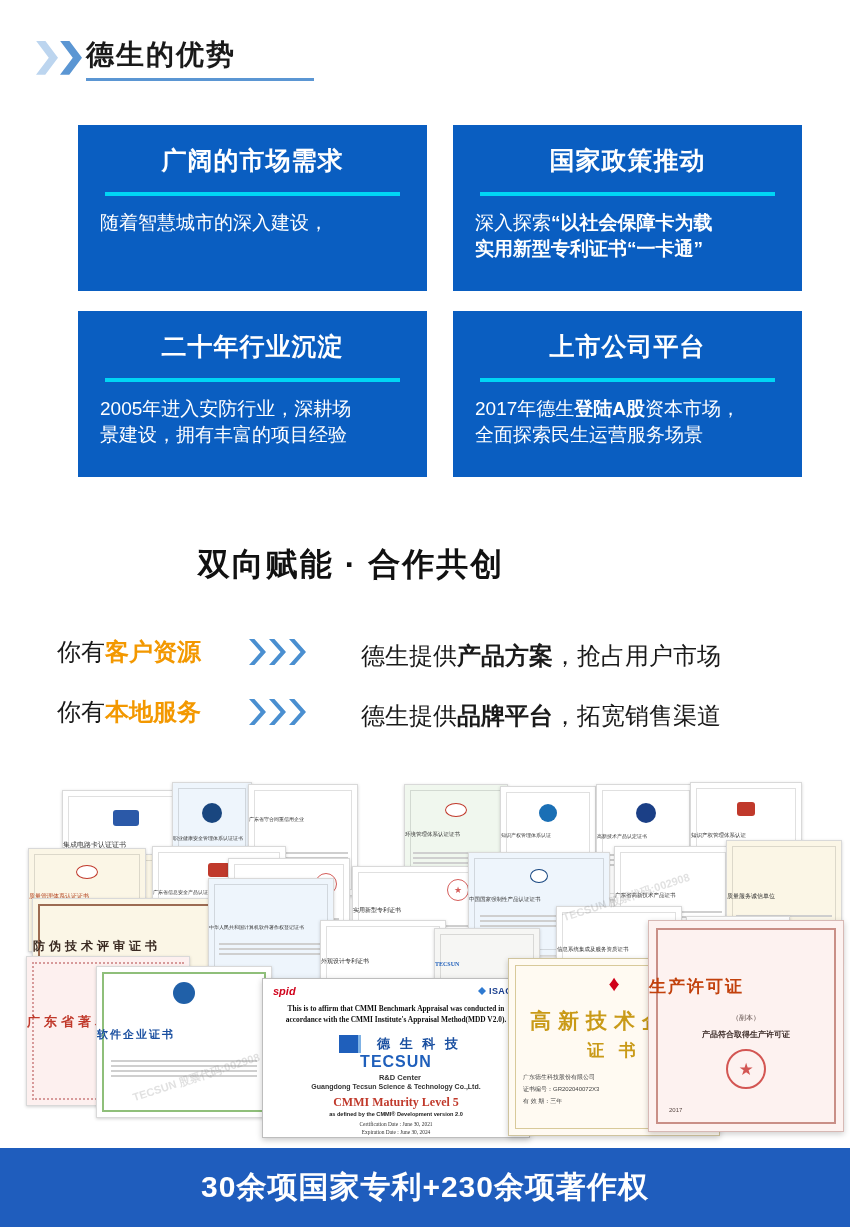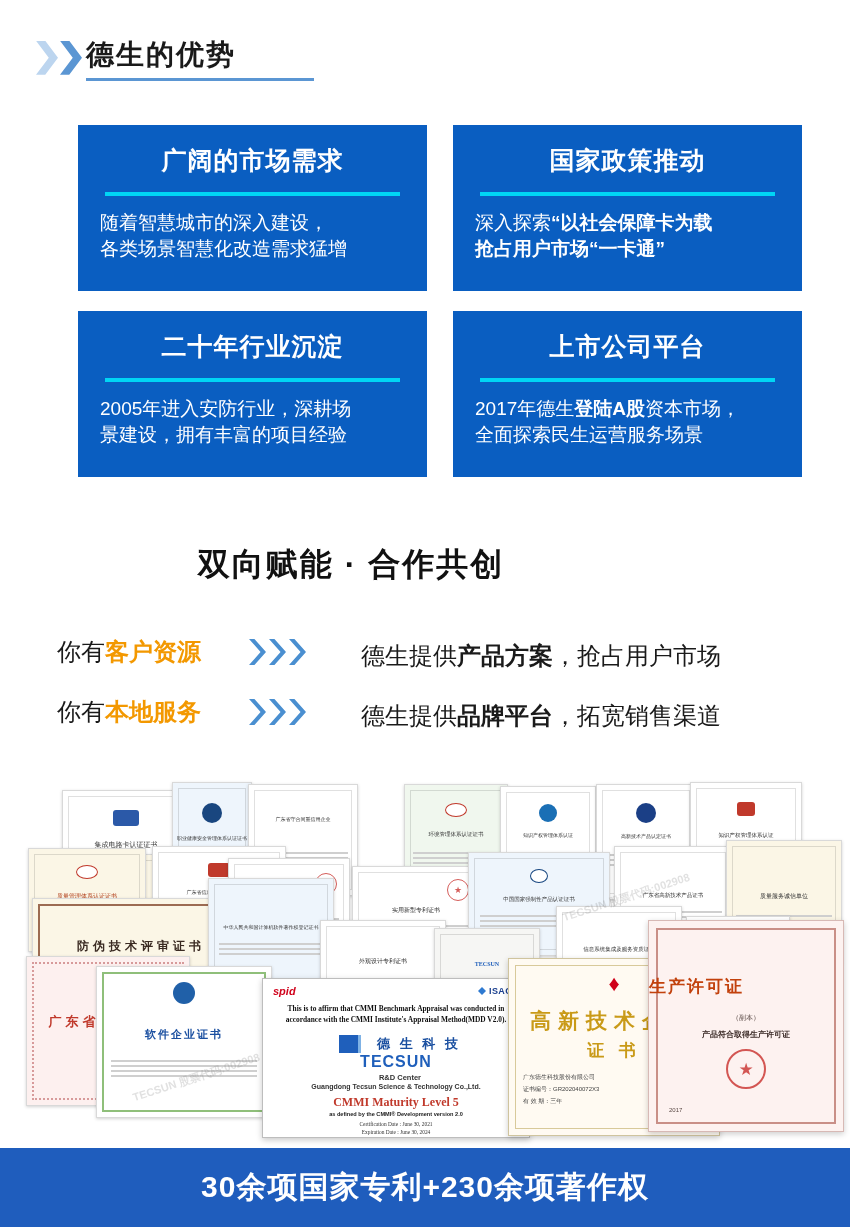--- a/index.html
+++ b/index.html
@@ -111,21 +111,21 @@
     border: 1px solid #d9d9d9;
     box-shadow: 0 1px 3px rgba(0,0,0,0.18);
     overflow: hidden;
   }
   .cert .inner {
     position: absolute; inset: 5px;
     border: 1px solid rgba(0,0,0,0.12);
   }
   .cert .ttl {
     position: absolute; left: 0; right: 0; top: 42%;
-    text-align: center; font-size: 7px; color: #333;
+    font-size: 7px; color: #333;
     font-family: "Liberation Serif", serif;
     white-space: nowrap; overflow: hidden;
   }
   .cert .sub {
     position: absolute; left: 8%; right: 8%; top: 58%;
     font-size: 4px; color: #7a7a7a; line-height: 1.7;
   }
   .cert .sub i { display: block; height: 2px; background: #cfcfcf; margin: 3px 0; }
   .cert .logo {
     position: absolute; left: 50%; top: 16%; transform: translateX(-50%);
@@ -297,30 +297,29 @@
     </div>
   </div>
 
   <div class="cards">
 
     <div class="card">
       <div class="card-title">广阔的市场需求</div>
       <div class="card-divider"></div>
       <div class="card-body">
         <div>随着智慧城市的深入建设，</div>
-        <div>各类场景智慧化改造需求猛增</div>
       </div>
     </div>
 
     <div class="card">
       <div class="card-title">国家政策推动</div>
       <div class="card-divider"></div>
       <div class="card-body">
         <div><span>深入探索</span><span class="em">“以社会保障卡为载</span></div>
-        <div class="em">抢占用户市场“一卡通”</div>
+        <div class="em">实用新型专利证书“一卡通”</div>
       </div>
     </div>
 
     <div class="card">
       <div class="card-title">二十年行业沉淀</div>
       <div class="card-divider"></div>
       <div class="card-body">
         <div>2005年进入安防行业，深耕场</div>
         <div>景建设，拥有丰富的项目经验</div>
       </div>

